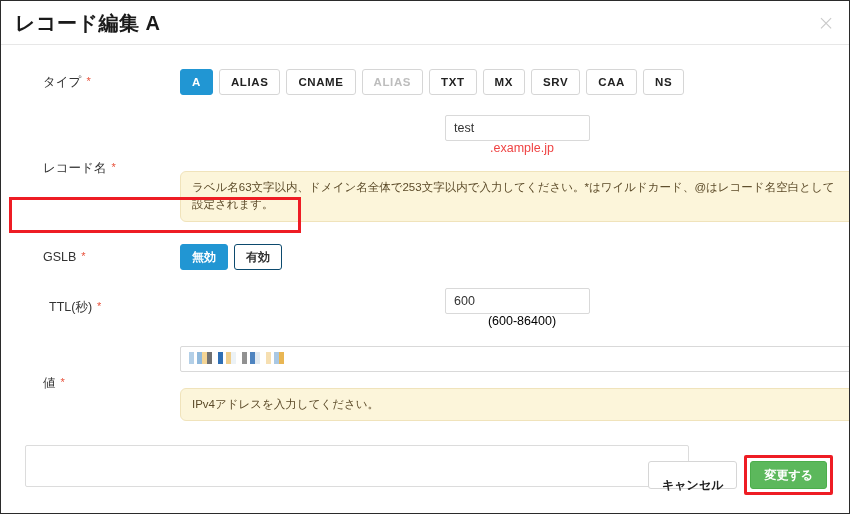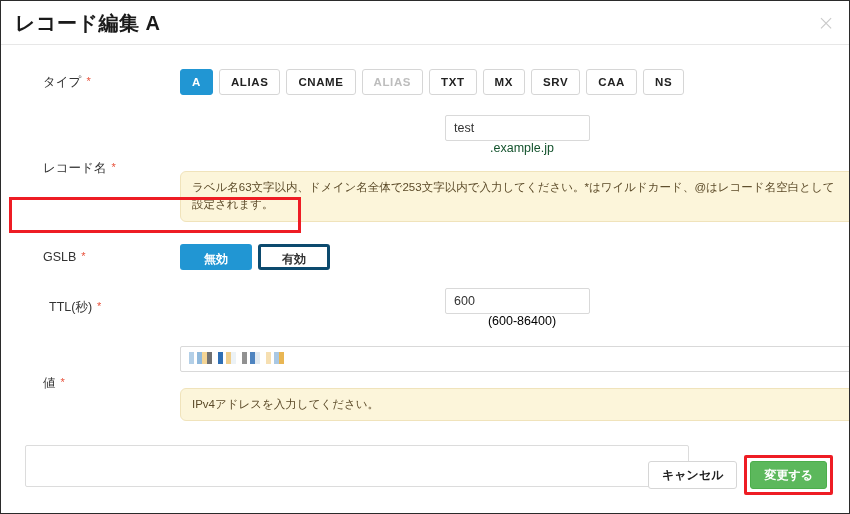--- a/index.html
+++ b/index.html
@@ -115,22 +115,22 @@
   .tbtn.disabled {
     color: #bdbdbd;
     cursor: default;
   }
 
   
   .toggle-group { display: flex; gap: 6px; }
   .togbtn {
     box-sizing: border-box;
     height: 26px;
-    padding: 0 21px;
-    border: 3px solid #0c4a6e;
+    padding: 0 11px;
+    border: 1px solid #0c4a6e;
     border-radius: 3px;
     background: #ffffff;
     color: #333;
     font-size: 12px;
     font-weight: bold;
     line-height: 24px;
     text-align: center;
     cursor: pointer;
     white-space: nowrap;
   }
@@ -150,21 +150,21 @@
     color: #333;
     font-size: 12.5px;
     padding: 0 8px;
     outline: none;
     font-family: "Liberation Sans", sans-serif;
   }
   .txt.small { width: 145px; }
   .txt.full  { width: 675px; }
   .suffix {
     font-size: 12.5px;
-    color: #14532d;
+    color: #ef4444;
     margin-left: 9px;
     white-space: nowrap;
   }
   .hint {
     font-size: 12.5px;
     color: #000000;
     margin-left: 9px;
     white-space: nowrap;
   }
   .inline { display: flex; align-items: center; flex-direction: column; }
@@ -212,21 +212,21 @@
   .footer {
     position: absolute;
     right: 16px; bottom: 18px;
     display: flex;
     align-items: center;
     gap: 7px;
   }
   .btn-cancel {
     box-sizing: border-box;
     height: 28px;
-    padding: 0 13px;
+    padding: 10px 13px;
     border: 1px solid #d6d6d6;
     border-radius: 3px;
     background: #fff;
     color: #222;
     font-size: 12px;
     font-weight: bold;
     line-height: 26px;
     cursor: pointer;
     white-space: nowrap;
   }

